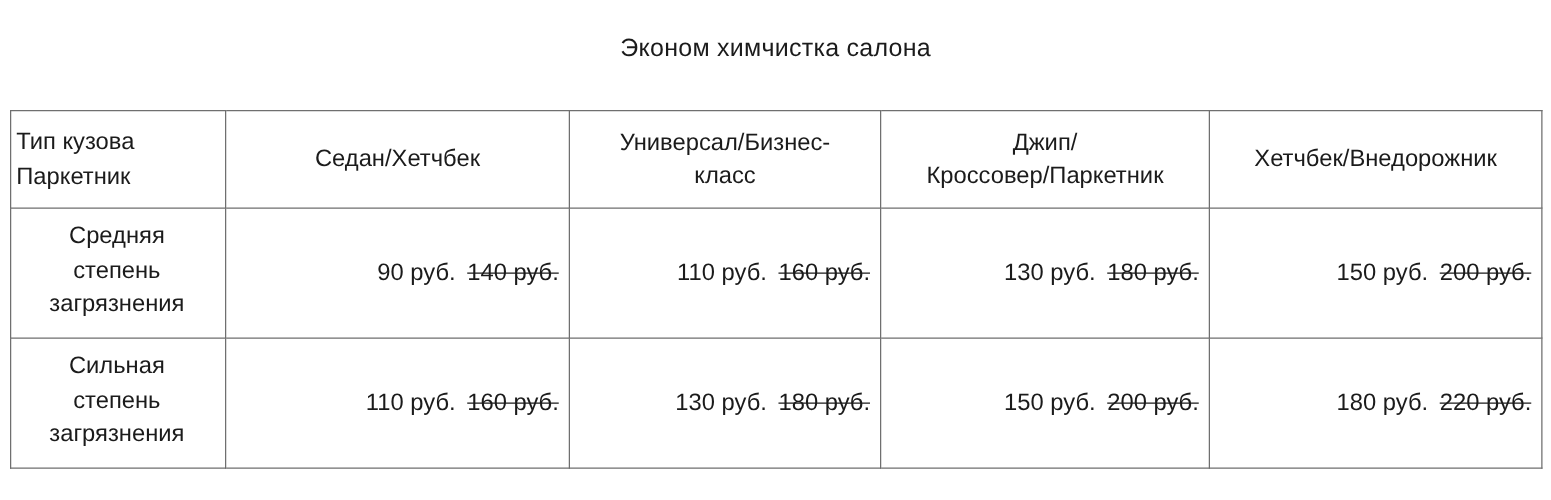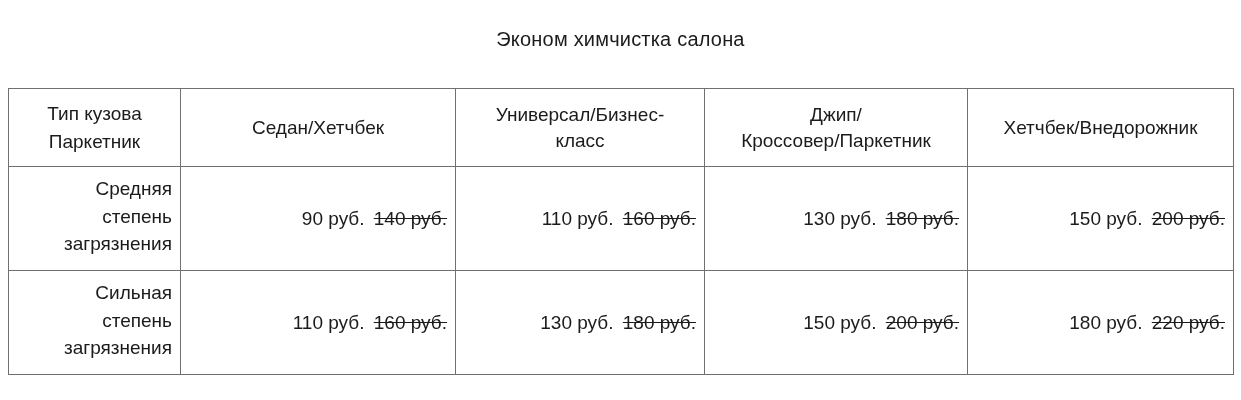--- a/index.html
+++ b/index.html
@@ -52,33 +52,33 @@
   col.c1 { width: 275px; }
   col.c2 { width: 249px; }
   col.c3 { width: 263px; }
   col.c4 { width: 266px; }
 
   .head-row td {
     height: 78px;
     text-align: center;
   }
   .head-row td.first-head {
-    text-align: center;
+    text-align: left;
     line-height: 1.45;
     padding-left: 4px;
     padding-right: 4px;
   }
   .head-line {
     display: block;
   }
   .body-row td {
     height: 104px;
   }
   .body-row td.label-cell {
-    text-align: right;
+    text-align: center;
     vertical-align: top;
     padding-top: 8px;
     padding-left: 6px;
     line-height: 1.45;
   }
   .body-row td.price-cell {
     text-align: right;
   }
   .price-new {
     white-space: nowrap;

